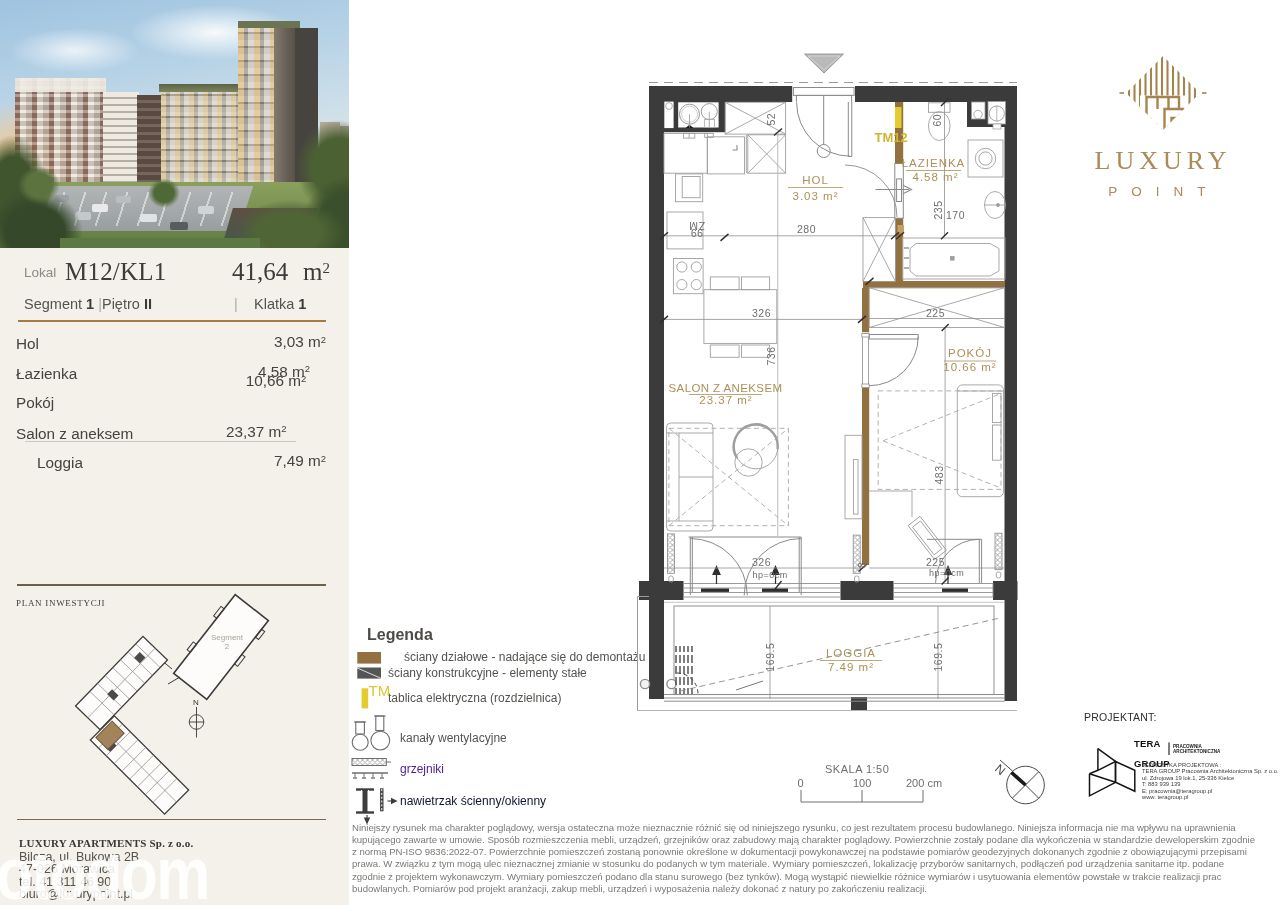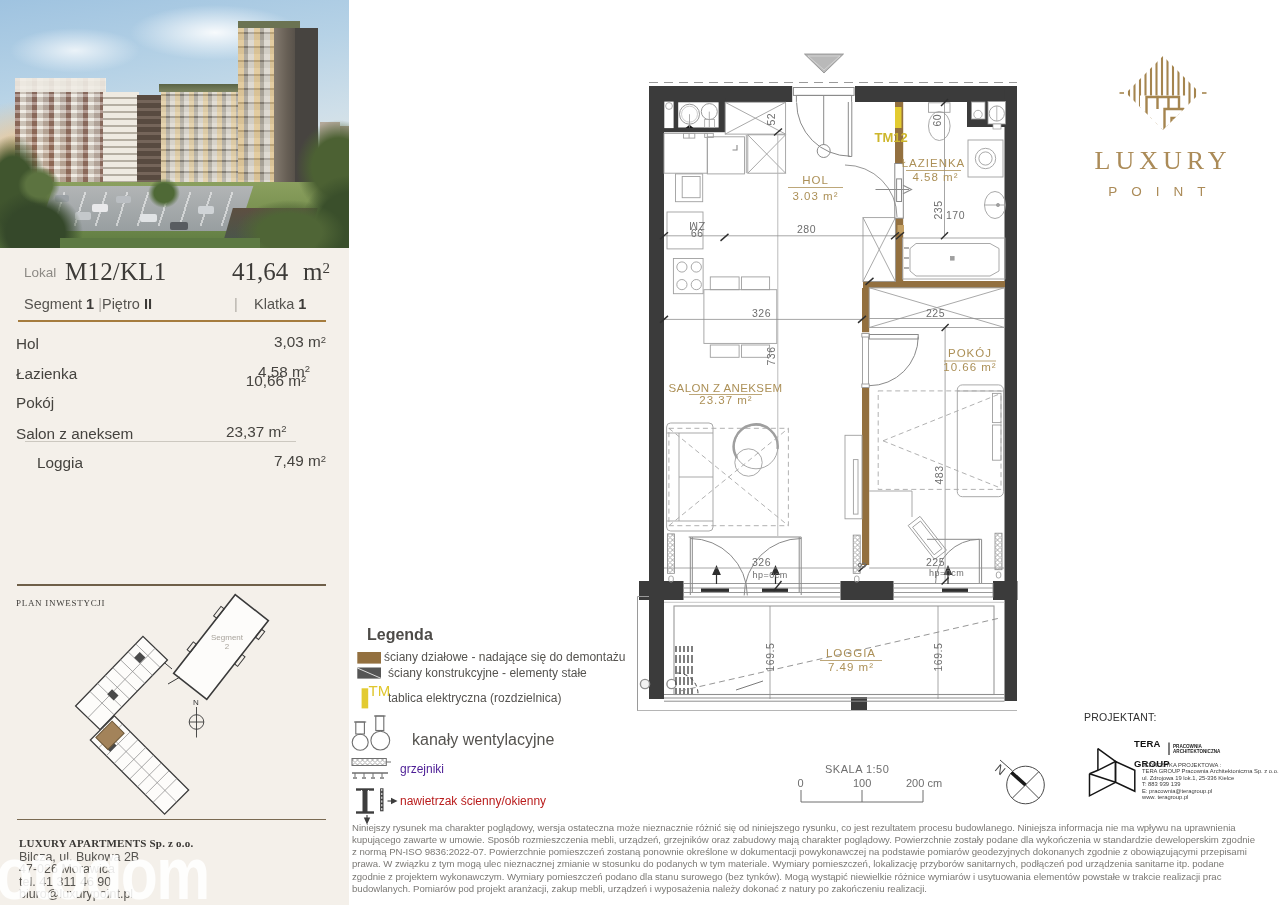--- a/index.html
+++ b/index.html
@@ -91,26 +91,26 @@
 <div class="abs rowval" style="left:226px;top:452px;width:100px;text-align:right;">7,49 m<sup>2</sup></div>
 <div class="abs" style="left:17px;top:584px;width:309px;height:1.5px;background:#6e5f49;"></div>
 <div class="abs" style="left:16px;top:598px;font-family:'Liberation Serif',serif;font-size:9px;letter-spacing:0.7px;color:#3f3d3a;">PLAN INWESTYCJI</div>
 <div class="abs" style="left:17px;top:818.5px;width:309px;height:1.5px;background:#7a6a52;"></div>
 <div class="abs" style="left:19px;top:837px;font-family:'Liberation Serif',serif;font-size:11px;font-weight:bold;color:#3a3835;letter-spacing:.2px;">LUXURY APARTMENTS Sp. z o.o.</div>
 <div class="abs" style="left:19px;top:849.5px;font-size:12.5px;color:#55534f;">Bilcza, ul. Bukowa 2B</div>
 <div class="abs" style="left:19px;top:862px;font-size:12.5px;color:#55534f;">47-026 Morawica</div>
 <div class="abs" style="left:19px;top:874.5px;font-size:12.5px;color:#55534f;">tel. 41 311 46 90</div>
 <div class="abs" style="left:19px;top:887px;font-size:12.5px;color:#55534f;">biuro@luxurypoint.pl</div>
 <div class="abs" style="left:367px;top:626px;font-size:16px;font-weight:bold;color:#4d4b48;">Legenda</div>
-<div class="abs" style="left:384px;top:650px;font-size:12px;color:#55534f;">ściany działowe - nadające się do demontażu</div>
+<div class="abs" style="left:404px;top:650px;font-size:12px;color:#55534f;">ściany działowe - nadające się do demontażu</div>
 <div class="abs" style="left:388px;top:665.5px;font-size:12px;color:#55534f;">ściany konstrukcyjne - elementy stałe</div>
 <div class="abs" style="left:388px;top:691px;font-size:12px;color:#55534f;">tablica elektryczna (rozdzielnica)</div>
-<div class="abs" style="left:412px;top:731px;font-size:16px;color:#55534f;">kanały wentylacyjne</div>
+<div class="abs" style="left:400px;top:731px;font-size:12px;color:#55534f;">kanały wentylacyjne</div>
 <div class="abs" style="left:400px;top:762px;font-size:12px;color:#4c1d95;">grzejniki</div>
-<div class="abs" style="left:400px;top:794px;font-size:12px;color:#b91c1c;">nawietrzak ścienny/okienny</div>
+<div class="abs" style="left:400px;top:794px;font-size:12px;color:#0f172a;">nawietrzak ścienny/okienny</div>
 <div class="abs" style="left:352px;top:822px;width:930px;font-size:9.6px;line-height:12.15px;color:#7b7975;white-space:nowrap;letter-spacing:-0.02px;">
 <div>Niniejszy rysunek ma charakter poglądowy, wersja ostateczna może nieznacznie różnić się od niniejszego rysunku, co jest rezultatem procesu budowlanego. Niniejsza informacja nie ma wpływu na uprawnienia</div>
 <div>kupującego zawarte w umowie. Sposób rozmieszczenia mebli, urządzeń, grzejników oraz zabudowy mają charakter poglądowy. Powierzchnie zostały podane dla wykończenia w standardzie deweloperskim zgodnie</div>
 <div>z normą PN-ISO 9836:2022-07. Powierzchnie pomieszczeń zostaną ponownie określone w dokumentacji powykonawczej na podstawie pomiarów geodezyjnych dokonanych zgodnie z obowiązującymi przepisami</div>
 <div>prawa. W związku z tym mogą ulec nieznacznej zmianie w stosunku do podanych w tym materiale. Wymiary pomieszczeń, lokalizację przyborów sanitarnych, podłączeń pod urządzenia sanitarne itp. podane</div>
 <div>zgodnie z projektem wykonawczym. Wymiary pomieszczeń podano dla stanu surowego (bez tynków). Mogą wystąpić niewielkie różnice wymiarów i usytuowania elementów powstałe w trakcie realizacji prac</div>
 <div>budowlanych. Pomiarów pod projekt aranżacji, zakup mebli, urządzeń i wyposażenia należy dokonać z natury po zakończeniu realizacji.</div>
 </div>
 <div class="abs" style="left:1084px;top:711px;font-size:10.5px;color:#2e2e2e;letter-spacing:.2px;">PROJEKTANT:</div>
 <div class="abs" style="left:1134px;top:734px;font-size:9.5px;font-weight:bold;color:#111;letter-spacing:.2px;line-height:20px;">TERA<br>GROUP</div>

